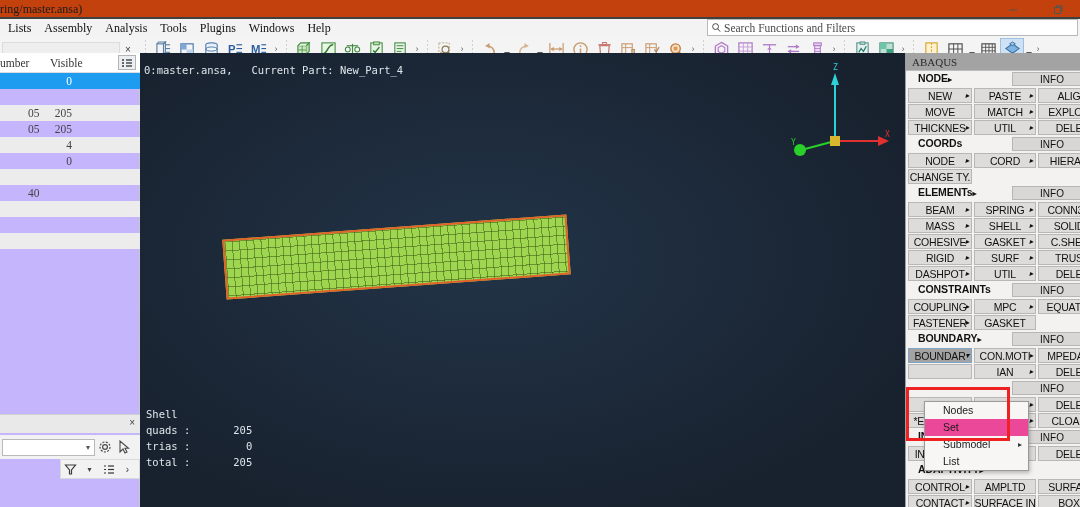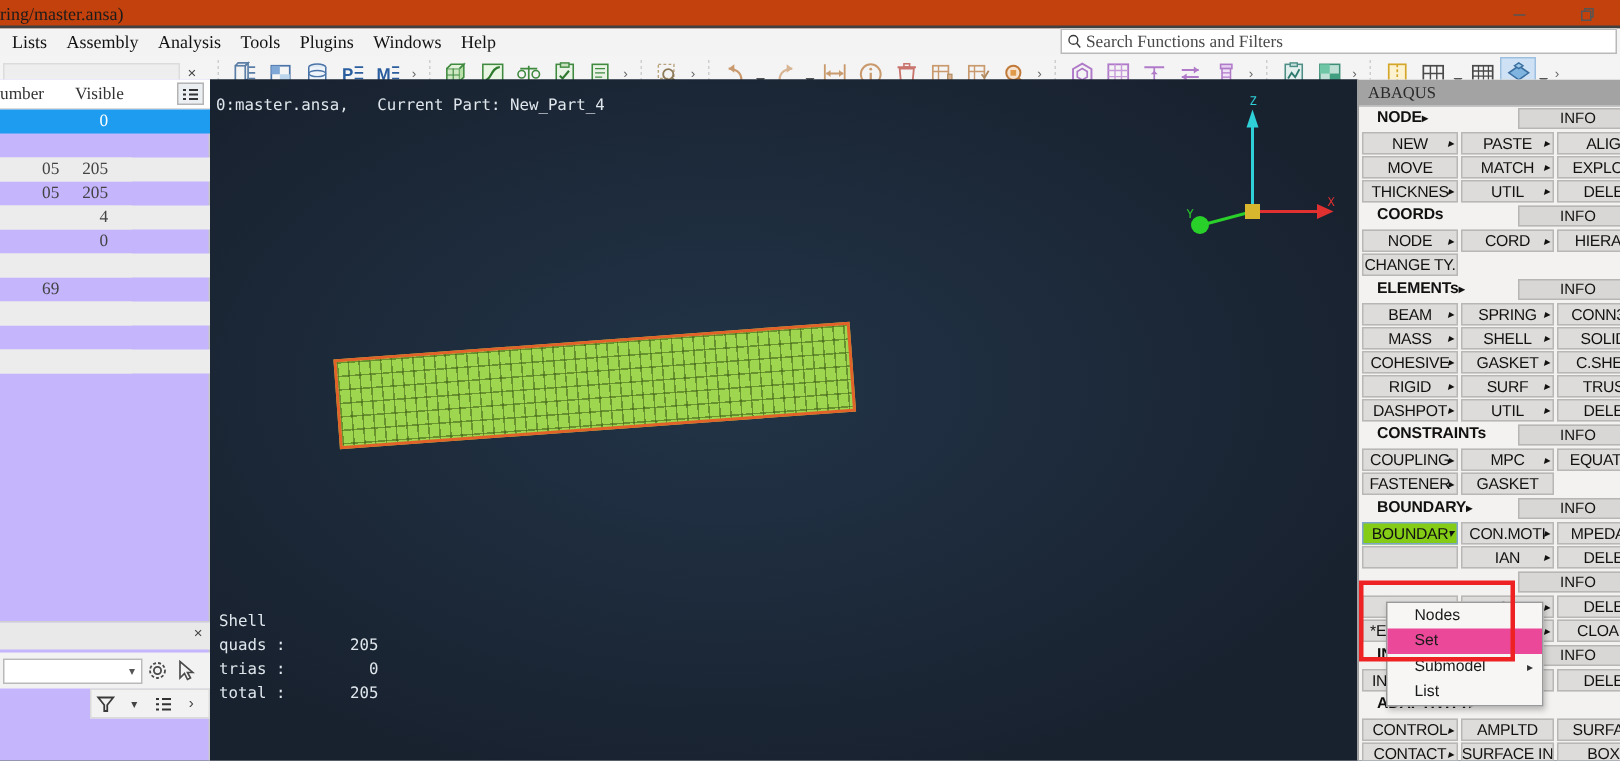--- a/index.html
+++ b/index.html
@@ -161,21 +161,21 @@
     height:15px; background:#dedcda; border:1px solid #b9b7b5;
     font-family:"Liberation Sans", sans-serif; font-size:10.5px; color:#111;
     display:flex; align-items:center; justify-content:center;
     position:relative; white-space:nowrap; overflow:hidden; letter-spacing:-0.2px;
   }
   .cell .ar{ position:absolute; right:2px; font-size:8px; line-height:1; }
   .cell.c1{ position:absolute; left:2px;  width:64px; }
   .cell.c2{ position:absolute; left:68px; width:62px; }
   .cell.c3{ position:absolute; left:132px; width:62px; }
   .cell.wide{ position:absolute; left:2px; width:64px; }
-  .cell.hl{ background:#84cc16; border-color:#7fa6c8; }
+  .cell.hl{ background:#a3a3a3; border-color:#7fa6c8; }
   
   .dropdown{
     position:absolute; left:18px; top:348px; width:105px; height:70px;
     background:#f7f6f5; border:1px solid #9a9a9a; z-index:40;
     box-shadow:1px 2px 4px rgba(0,0,0,.25);
   }
   .dd-item{
     height:17px; line-height:17px; padding-left:18px;
     font-family:"Liberation Sans", sans-serif; font-size:10.5px; color:#1a1a1a;
     position:relative;
@@ -553,21 +553,21 @@
     <div class="lp-row">
         <span class="v1"></span>
         <span class="v2">0</span>
       </div>
     <div class="lp-row alt">
         <div class="bar" style="background:#ececec"></div>
         <span class="v1"></span>
         <span class="v2"></span>
       </div>
     <div class="lp-row">
-        <span class="v1">69</span>
+        <span class="v1">40</span>
         <span class="v2"></span>
       </div>
     <div class="lp-row alt">
         <div class="bar" style="background:#ececec"></div>
         <span class="v1"></span>
         <span class="v2"></span>
       </div>
     <div class="lp-row">
         <span class="v1"></span>
         <span class="v2"></span>

